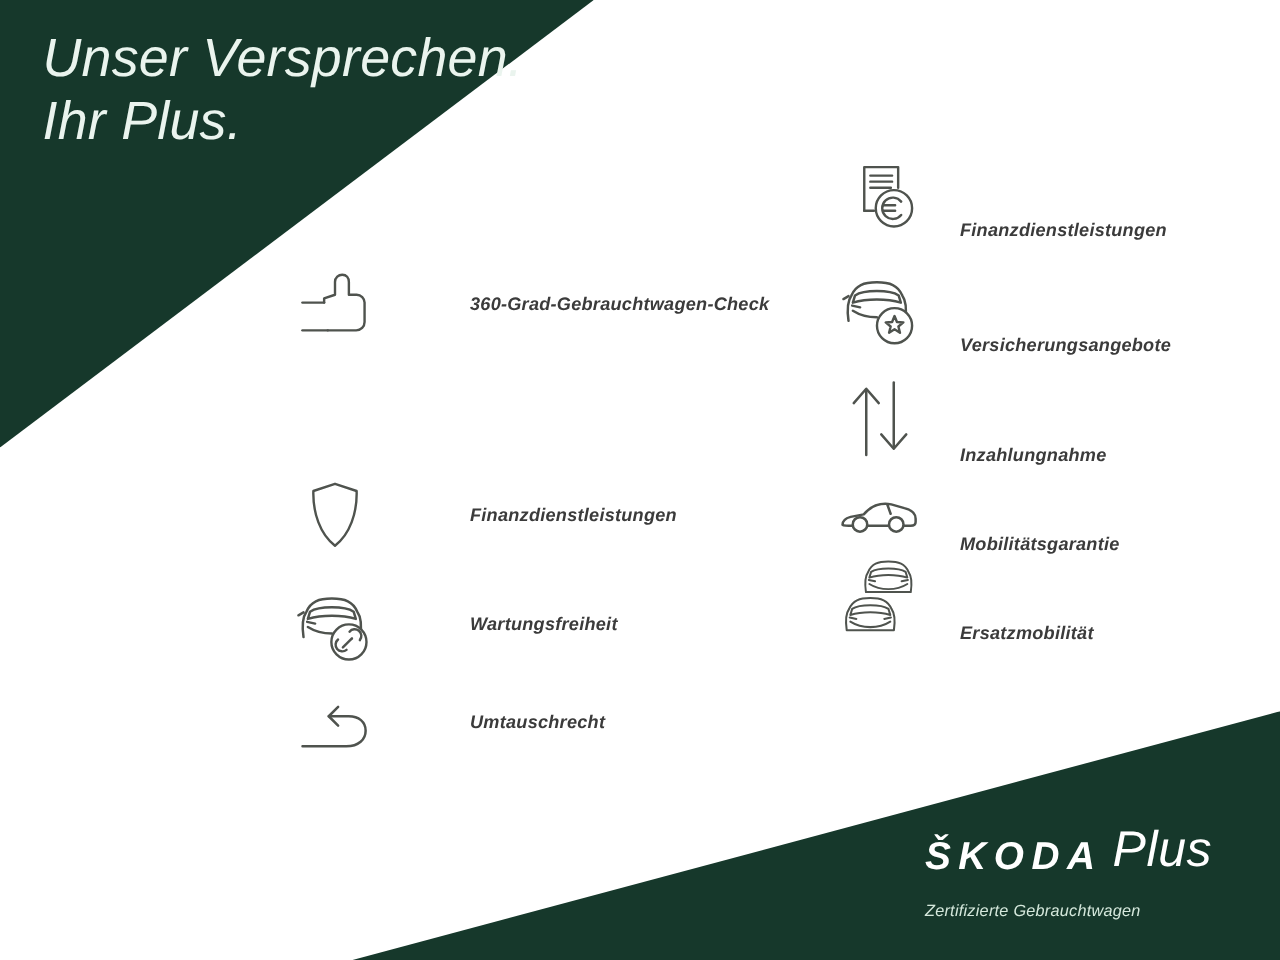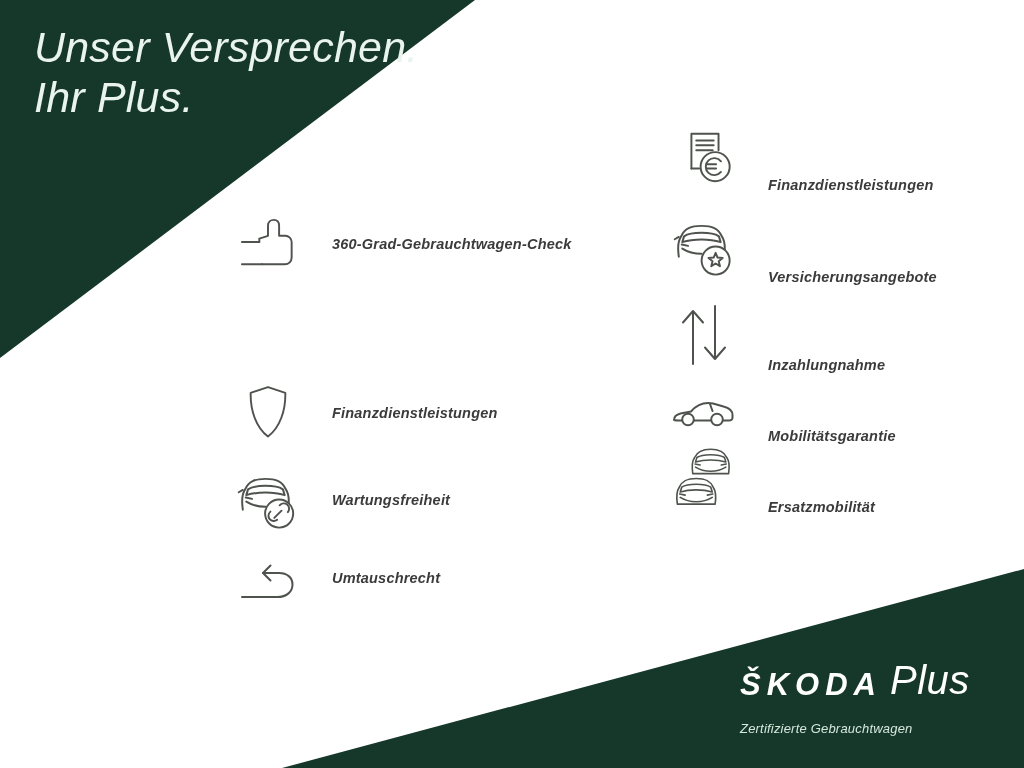--- a/index.html
+++ b/index.html
@@ -11,21 +11,21 @@
   }
   .green-band{position:absolute;inset:0;background:var(--brand-green,#16382b);z-index:1;}
   #band-top{clip-path:polygon(0 0,475px 0,0 358px);}
   #band-bottom{clip-path:polygon(282px 768px,1024px 569px,1024px 768px);}
   .headline{
     position:absolute;left:34px;top:22px;z-index:2;
     color:var(--headline-color,#eaf4ee);
     font-size:43px;line-height:50px;font-weight:400;letter-spacing:.2px;
   }
   .row{position:absolute;display:flex;align-items:center;z-index:2;}
-  .row.left{left:230px;}
+  .row.left{left:230px;gap:44px;}
   .row.right{left:666px;align-items:flex-end;}
   .icon-box{
     width:76px;height:76px;flex:0 0 76px;
     display:flex;align-items:center;justify-content:center;
     color:var(--icon-stroke,#4f534e);
   }
   .icon-box svg{display:block;}
   .benefit-label{
     margin-left:26px;white-space:nowrap;
     color:var(--label-color,#3b3b3b);

